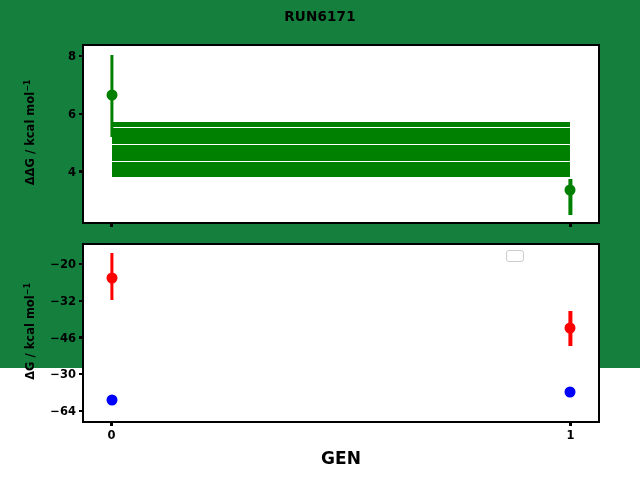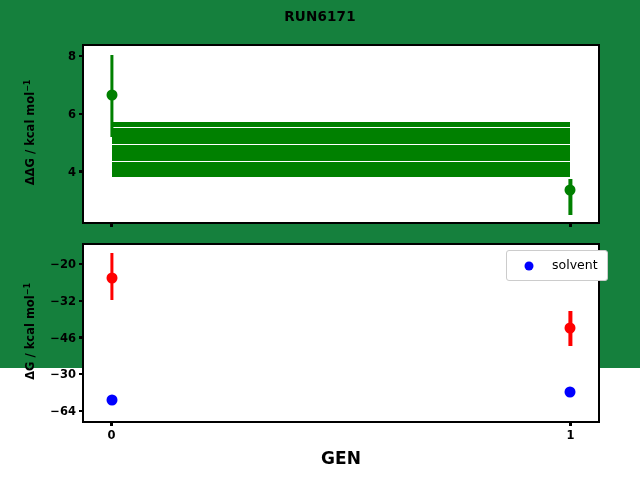--- a/index.html
+++ b/index.html
@@ -240,21 +240,15 @@
       <div class="xtick" style="left: 26.4357px;"></div>
       <div class="xticklabel" style="left: 27.5357px;">0</div>
       <div class="xtick" style="left: 485.364px;"></div>
       <div class="xticklabel" style="left: 486.464px;">1</div>
     </div>
   <div class="ylabel" id="ylabel-bottom" style="width: 180px; left: -60px; top: 324px;">ΔG / kcal mol<span class="axis-sup">−1</span></div>
   <div class="xlabel" id="xlabel-bottom" style="left:341px; top:448px;">GEN</div>
 
 
   <div class="legend" id="legend-bottom" style="left:506px; top:250px;">
-    <div class="legend-row">
-      <span class="legend-handle">
-        <span class="legend-dot" style="background:#0000ff;"></span>
-      </span>
-      <span class="legend-label">solvent</span>
-    </div>
   </div>
 
 </div>
 
 </body></html>

